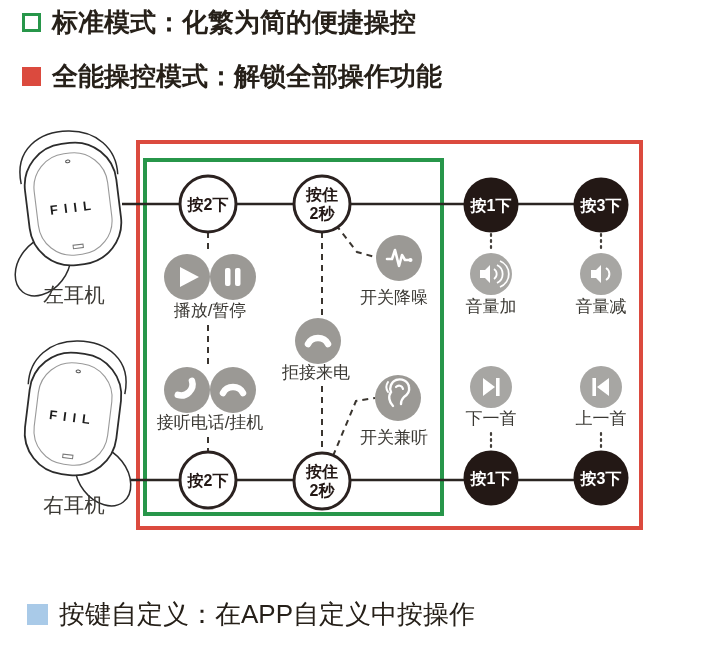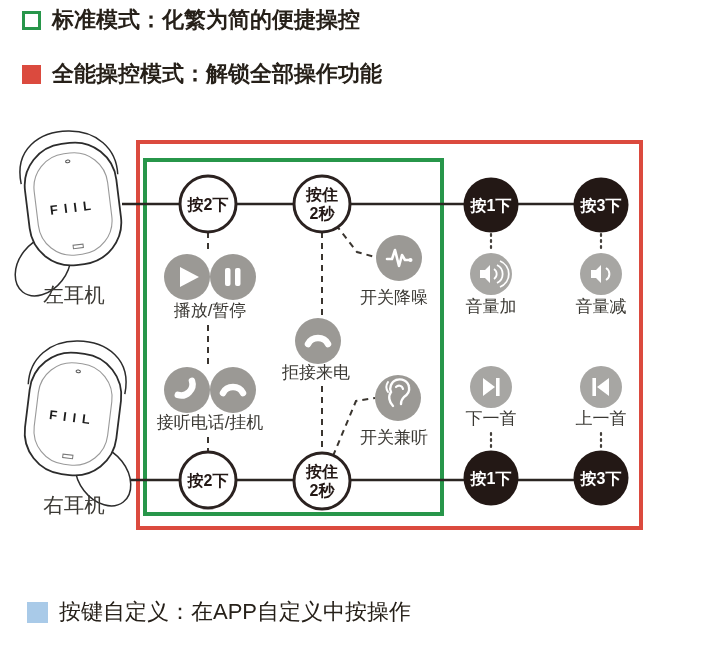--- a/index.html
+++ b/index.html
@@ -1,21 +1,21 @@
 <!DOCTYPE html>
 <html><head>
 <meta charset="utf-8">
 <style>
   html,body{margin:0;padding:0;background:#ffffff;}
   .stage{
     position:relative;width:709px;height:647px;background:#ffffff;overflow:hidden;
     font-family:"Liberation Sans","DejaVu Sans",sans-serif;
   }
   .legend-item{position:absolute;display:flex;align-items:center;gap:11px;
-    font-size:22px;font-weight:600;color:#262019;line-height:1;}
+    font-size:26px;font-weight:600;color:#262019;line-height:1;}
   .legend-item.light{font-weight:500;}
   .sq{display:inline-block;width:19px;height:19px;box-sizing:border-box;flex:0 0 auto;}
   .sq.outline{border:3.5px solid #27964a;background:#fff;}
   .sq.red{background:#db4a3e;}
   .sq.blue{width:21px;height:21px;background:#a9cae8;}
   svg{position:absolute;left:0;top:0;}
   svg text{font-family:"Liberation Sans","DejaVu Sans",sans-serif;}
   .node-label{font-size:16px;font-weight:bold;fill:#231815;}
   .node-label-w{font-size:16px;font-weight:bold;fill:#ffffff;}
   .action-label{font-size:17px;fill:#3a3833;}

